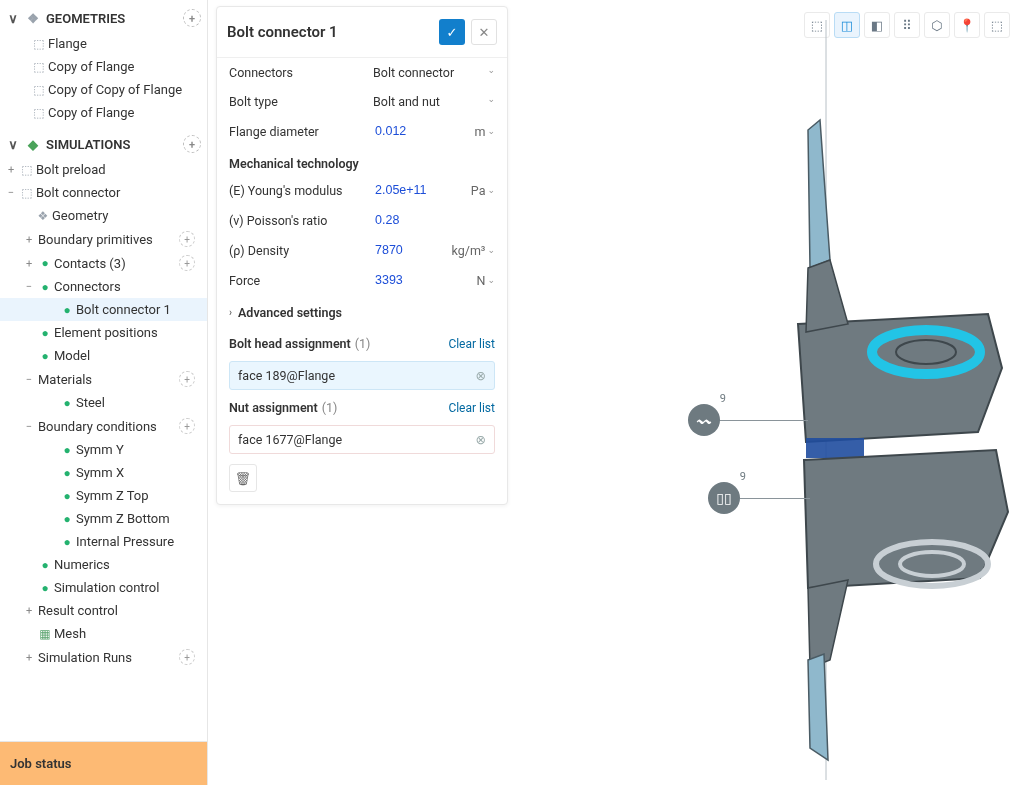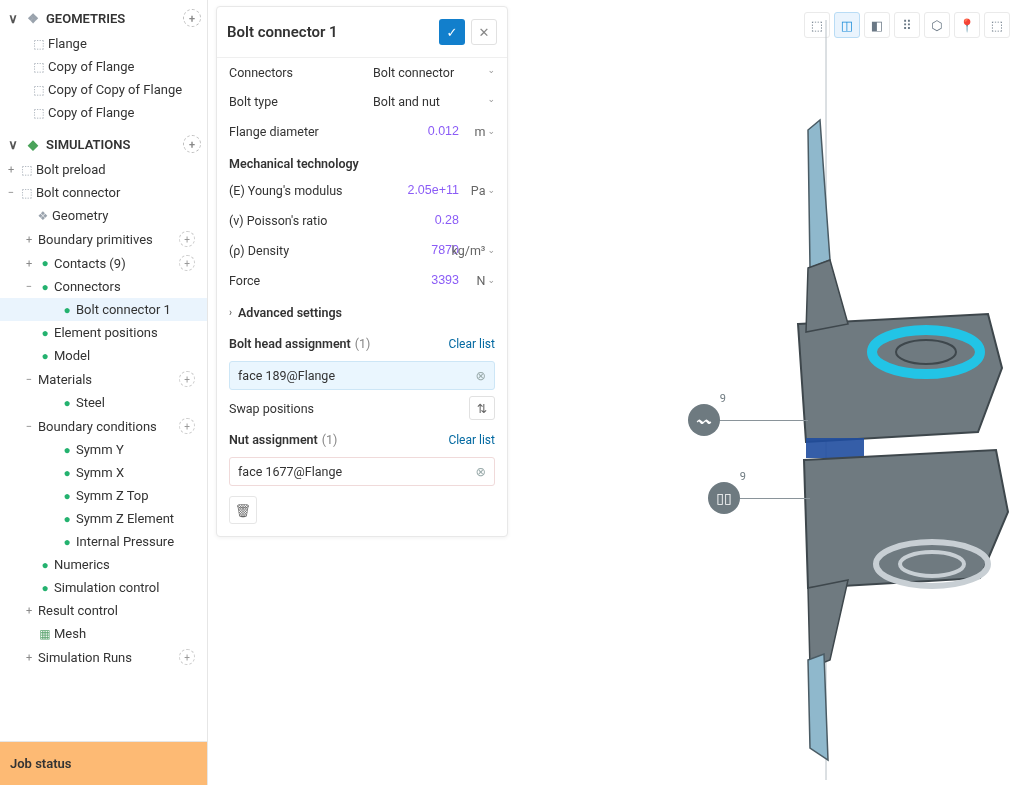--- a/index.html
+++ b/index.html
@@ -25,21 +25,21 @@
   .panel-title { font-weight:600; font-size:15px; flex:1; }
   .btn-confirm { width:26px; height:26px; background:#127fcc; border-radius:3px; color:#fff; display:flex; align-items:center; justify-content:center; margin-right:6px; cursor:pointer; }
   .btn-close { width:26px; height:26px; border:1px solid #e1e1e1; border-radius:3px; color:#888; display:flex; align-items:center; justify-content:center; cursor:pointer; }
   .row { display:flex; align-items:center; padding:7px 12px; font-size:12.5px; }
   .row .lab { flex:1; color:#333; }
   .row .val { width:88px; }
   .row .unit { width:34px; color:#666; text-align:right; display:flex; align-items:center; justify-content:flex-end; gap:2px; }
   .row .ddchev { font-size:9px; color:#999; }
   .row.dd .val { display:flex; justify-content:space-between; width:122px; }
   .sect { font-weight:600; padding:10px 12px 4px 12px; font-size:12.5px; }
-  input.txt { border:none; background:transparent; font-size:12.5px; width:100%; color:#8b5cf6;text-align:right; }
+  input.txt { border:none; background:transparent; font-size:12.5px; width:100%; color:#1d4ed8; }
   .toggle-dot { width:14px; height:14px; border-radius:50%; background:#127fcc; margin-left:auto; }
   .adv { display:flex; align-items:center; padding:10px 12px; font-weight:600; font-size:12.5px; gap:6px; }
   .adv .chv { font-size:10px; color:#666; }
   .assign-head { display:flex; align-items:center; padding:6px 12px; font-size:12.5px; }
   .assign-head .title { font-weight:600; }
   .assign-head .cnt { color:#888; margin-left:4px; }
   .assign-head .clear { margin-left:auto; color:#0369a1; cursor:pointer; font-size:12px; }
   .chip { margin:4px 12px; border:1px solid #cde6f6; background:#eaf6fe; border-radius:3px; padding:6px 8px; display:flex; align-items:flex-start; font-size:12.5px; }
   .chip.plain { border:1px solid #f0dada; background:#fff; }
   .chip .rem { margin-left:auto; color:#9aa; cursor:pointer; }
@@ -118,21 +118,21 @@
           <span class="ind" style="width:22px"></span>
           <span class="toggle">+</span>
           <span class="ind" style="width:2px"></span>
           <span>Boundary primitives</span>
           <span class="plus">+</span>
         </div>
       <div class="node">
           <span class="ind" style="width:22px"></span>
           <span class="toggle">+</span>
           <span class="iconslot ok-ic">●</span>
-          <span>Contacts (9)</span>
+          <span>Contacts (3)</span>
           <span class="plus">+</span>
         </div>
       <div class="node">
           <span class="ind" style="width:22px"></span>
           <span class="toggle">−</span>
           <span class="iconslot ok-ic">●</span>
           <span>Connectors</span>
         </div>
       <div class="node selected">
           <span class="ind" style="width:58px"></span>
@@ -179,21 +179,21 @@
           <span>Symm X</span>
         </div>
       <div class="node">
           <span class="ind" style="width:58px"></span>
           <span class="iconslot ok-ic">●</span>
           <span>Symm Z Top</span>
         </div>
       <div class="node">
           <span class="ind" style="width:58px"></span>
           <span class="iconslot ok-ic">●</span>
-          <span>Symm Z Element</span>
+          <span>Symm Z Bottom</span>
         </div>
       <div class="node">
           <span class="ind" style="width:58px"></span>
           <span class="iconslot ok-ic">●</span>
           <span>Internal Pressure</span>
         </div>
       <div class="node">
           <span class="ind" style="width:36px"></span>
           <span class="iconslot ok-ic">●</span>
           <span>Numerics</span>
@@ -295,24 +295,20 @@
     <div class="assign-head">
       <span class="title">Bolt head assignment</span>
       <span class="cnt">(1)</span>
       <span class="clear">Clear list</span>
     </div>
     <div class="chip">
       <span>face 189@Flange</span>
       <span class="rem">⊗</span>
     </div>
 
-    <div class="swap">
-      <span>Swap positions</span>
-      <span class="swbtn">⇅</span>
-    </div>
 
     <div class="assign-head">
       <span class="title">Nut assignment</span>
       <span class="cnt">(1)</span>
       <span class="clear">Clear list</span>
     </div>
     <div class="chip plain">
       <span>face 1677@Flange</span>
       <span class="rem">⊗</span>
     </div>

